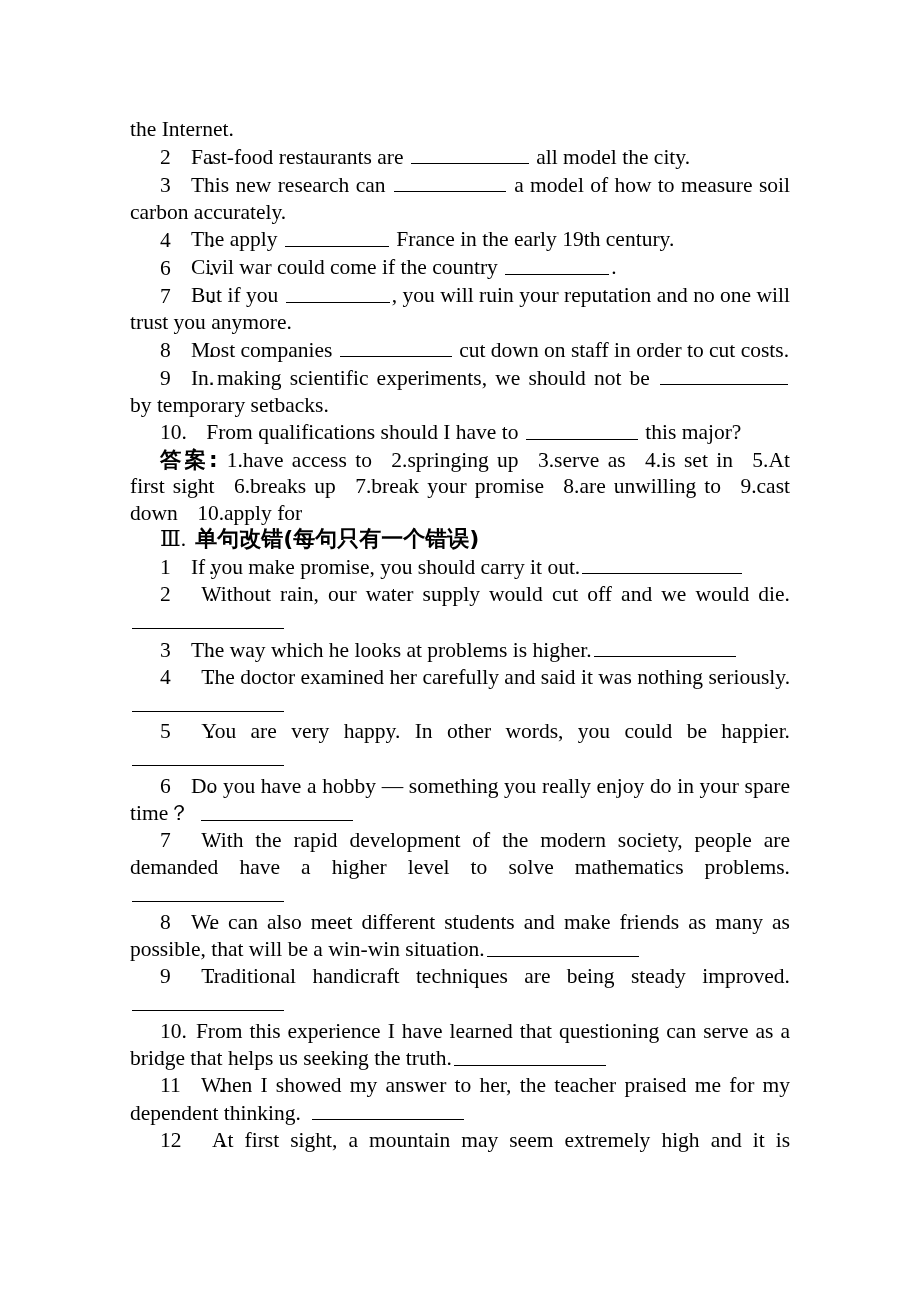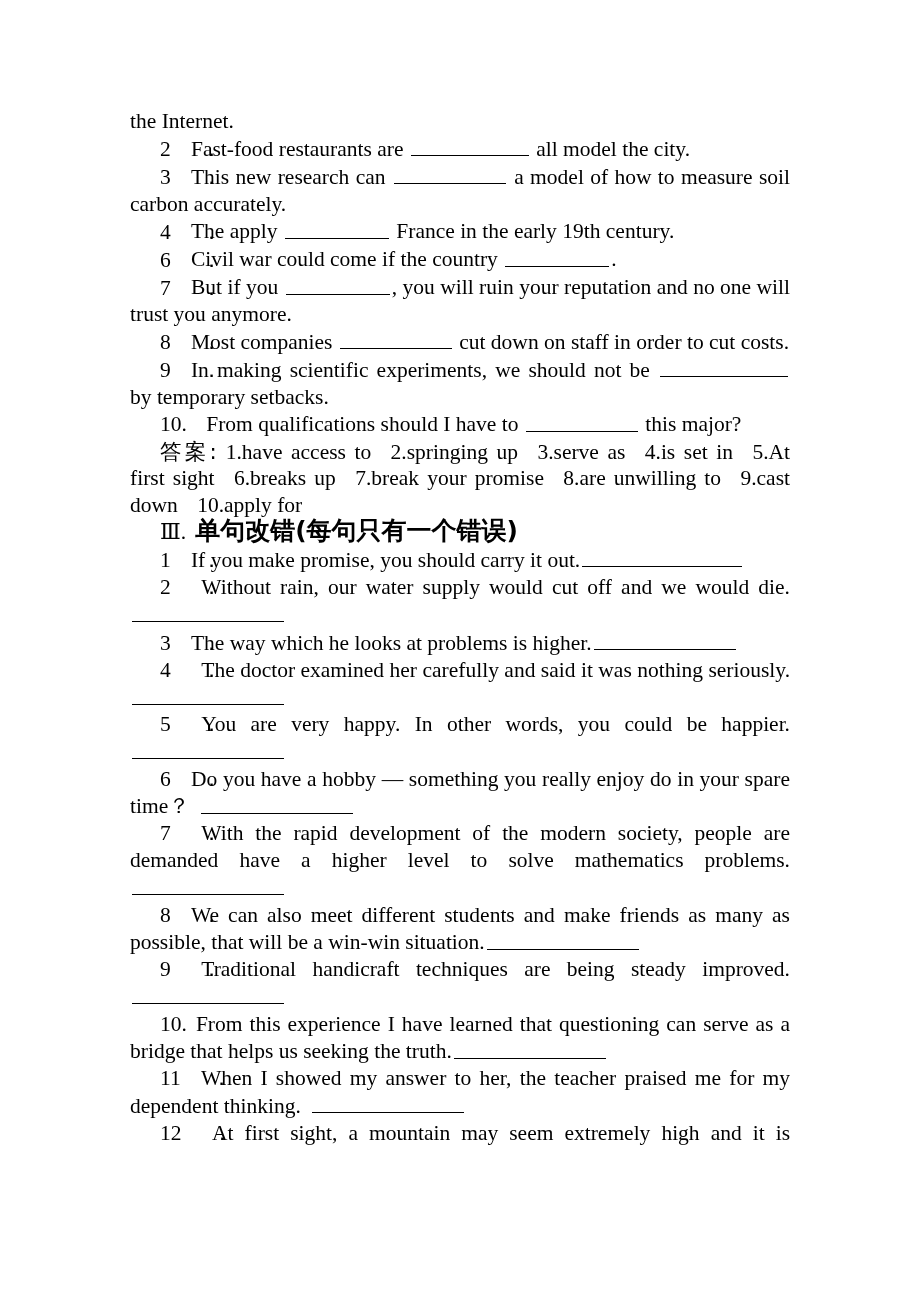--- a/index.html
+++ b/index.html
@@ -16,21 +16,21 @@
     position: relative;
     width: 920px;
     height: 1302px;
     background: #ffffff;
     overflow: hidden;
     box-sizing: border-box;
   }
   #content {
     position: absolute;
     left: 130px;
-    top: 108px;
+    top: 116px;
     width: 660px;
   }
   .para {
     font-size: 21.5px;
     line-height: 26.6px;
     text-align: justify;
     text-justify: inter-word;
     margin: 0;
     word-spacing: normal;
     hyphens: none;
@@ -62,30 +62,30 @@
   .blank.w1  { width: 118px; }
   .blank.w2  { width: 112px; }
   .blank.w3  { width: 104px; }
   .blank.w5  { width: 128px; }
   .blank.w6  { width: 152px; }
   .blank.w7  { width: 160px; }
   .blank.w9  { width: 142px; }
   .heading-cn {
     font-family: "DejaVu Sans", "Liberation Sans", sans-serif;
     font-weight: bold;
-    font-size: 25px;
+    font-size: 22px;
     margin-top: 16px;
   }
   .roman {
     font-family: "Liberation Serif", "DejaVu Serif", serif;
     font-weight: normal;
   }
   .answers-label {
     font-family: "DejaVu Sans", "Liberation Sans", sans-serif;
-    font-weight: normal;
+    font-weight: bold;
   }
   
   .jfull {
     text-align: justify;
     text-align-last: justify;
   }
   .jnormal {
     text-align: justify;
     text-align-last: left;
   }

